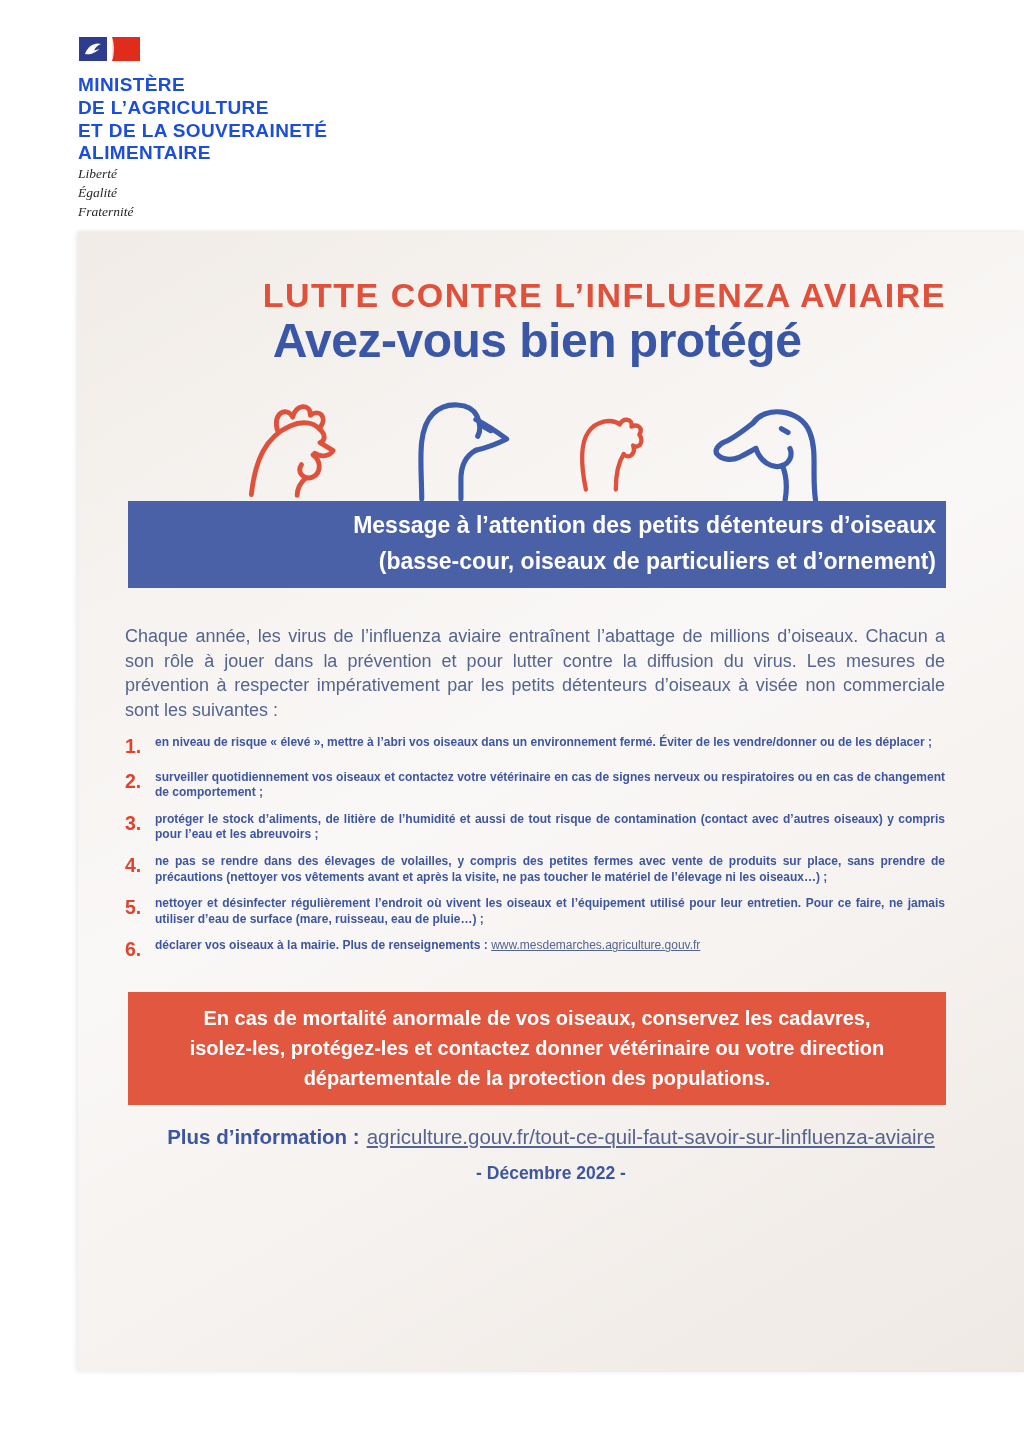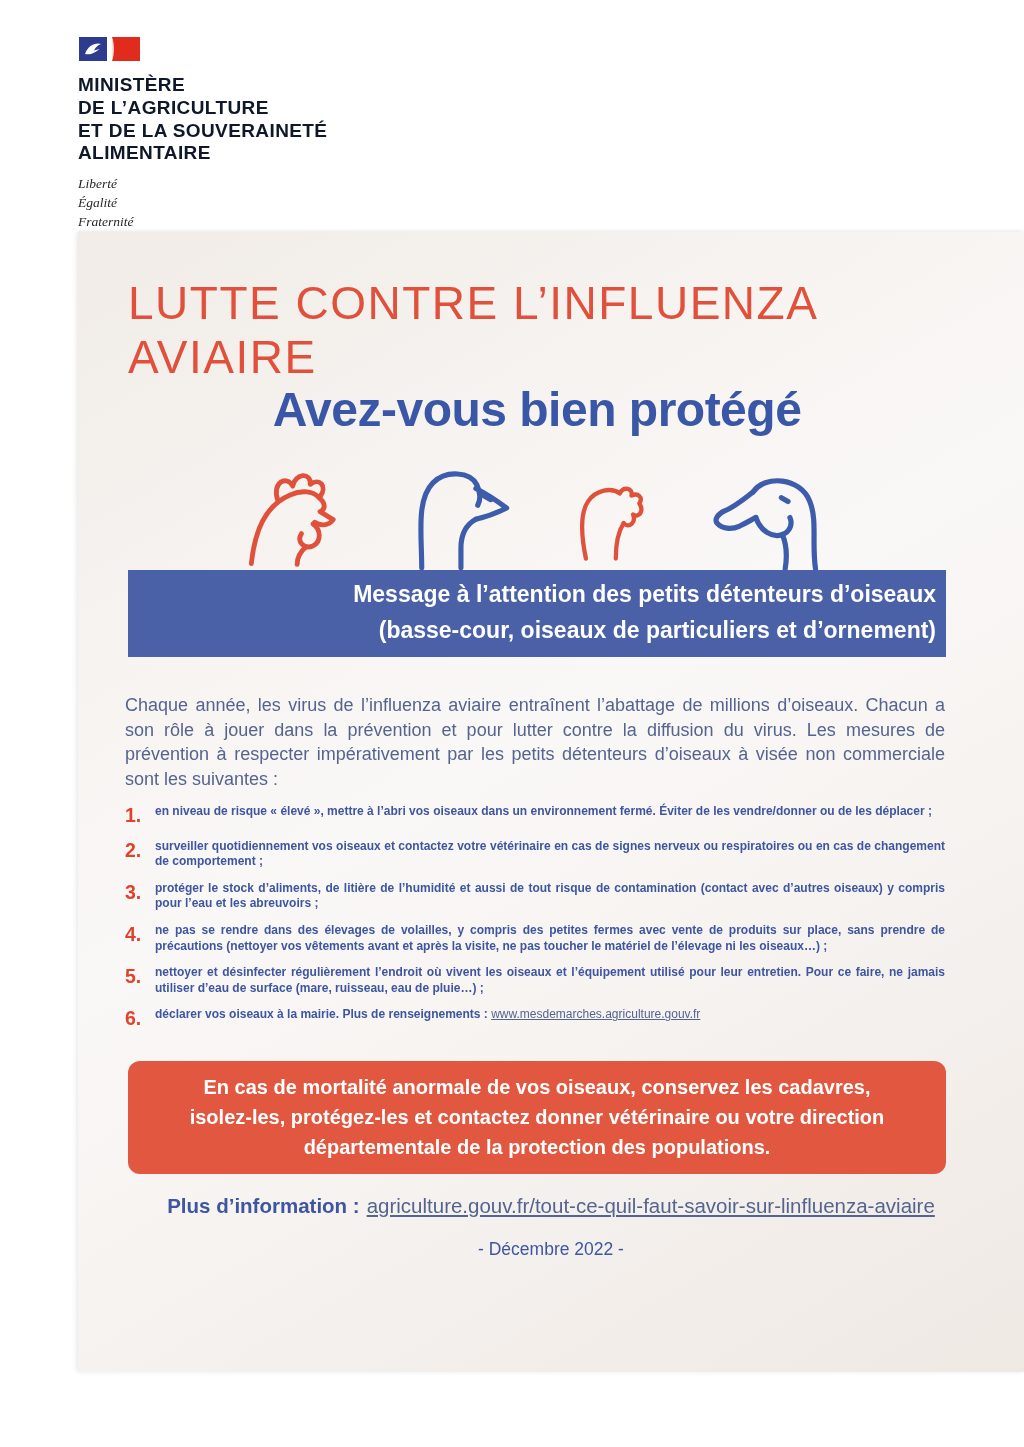--- a/index.html
+++ b/index.html
@@ -13,48 +13,47 @@
     font-family: "Liberation Sans", sans-serif;
   }
 
   
   .gov-block { position: absolute; left: 78px; top: 36px; }
   .flag { display: block; margin-bottom: 11px; }
   .ministry {
     font-weight: 700;
     font-size: 19px;
     line-height: 1.2;
-    color: #0f172a;
+    color: #1d4ed8;
     letter-spacing: 0.4px;
   }
   .motto {
-    margin-top: 10px;
     font-family: "Liberation Serif", serif;
     font-style: italic;
     font-size: 13.5px;
     line-height: 1.4;
     color: #1f1f1f;
   }
 
   
   .card {
     position: absolute;
     left: 78px; top: 232px;
     width: 946px; height: 1140px;
     background: linear-gradient(150deg, #f1ece7 0%, #faf8f7 45%, #efe9e4 100%);
     box-shadow: -2px 0 5px rgba(0,0,0,0.07), 0 -1px 3px rgba(0,0,0,0.05);
   }
   .center-col { margin-left: 50px; width: 818px; }
   .text-col   { margin-left: 47px; width: 820px; }
 
   .kicker {
     margin-top: 44px;
-    text-align: left;
-    font-size: 46px;
-    font-weight: 400;
+    text-align: right;
+    font-size: 34px;
+    font-weight: 700;
     letter-spacing: 1.5px;
     color: #e0503b;
   }
   .title {
     margin-top: 2px;
     text-align: center;
     font-size: 48px;
     font-weight: 700;
     line-height: 1.0;
     color: #3a57a7;
@@ -115,36 +114,35 @@
 
   .banner-red {
     margin-top: 30px;
     background: #e2573f;
     color: #ffffff;
     font-weight: 700;
     font-size: 20px;
     line-height: 1.52;
     text-align: center;
     padding: 11px 8px;
-    border-radius: 12px;
   }
 
   .more-info {
     margin-top: 20px;
     text-align: center;
     font-size: 20.5px;
   }
   .more-info-label { color: #3e56a0; font-weight: 700; margin-right: 7px; }
   .more-info-link  { color: #55648f; font-weight: 400; text-decoration: underline; cursor: pointer; }
 
   .date-line {
-    margin-top: 21px;
+    margin-top: 14px;
     text-align: center;
     color: #3e56a0;
-    font-weight: 400;
+    font-weight: 700;
     font-size: 17.5px;
   }
 </style>
 </head>
 <body>
 
 <div class="page">
 
   <div class="gov-block">
     <svg class="flag" width="64" height="27" viewBox="0 0 64 27">

